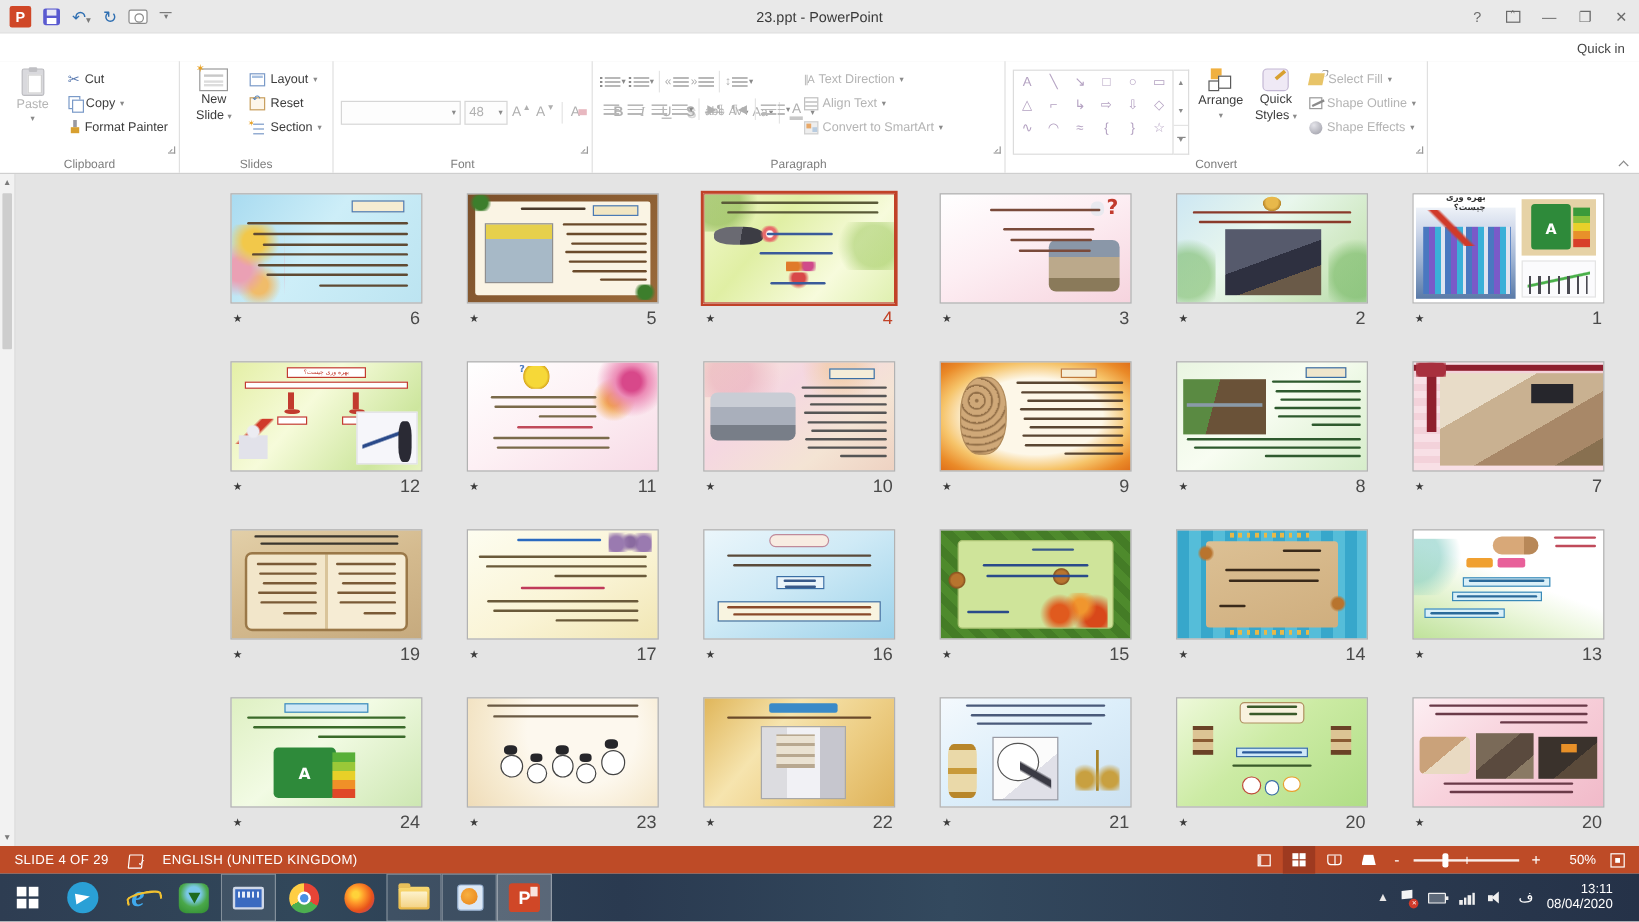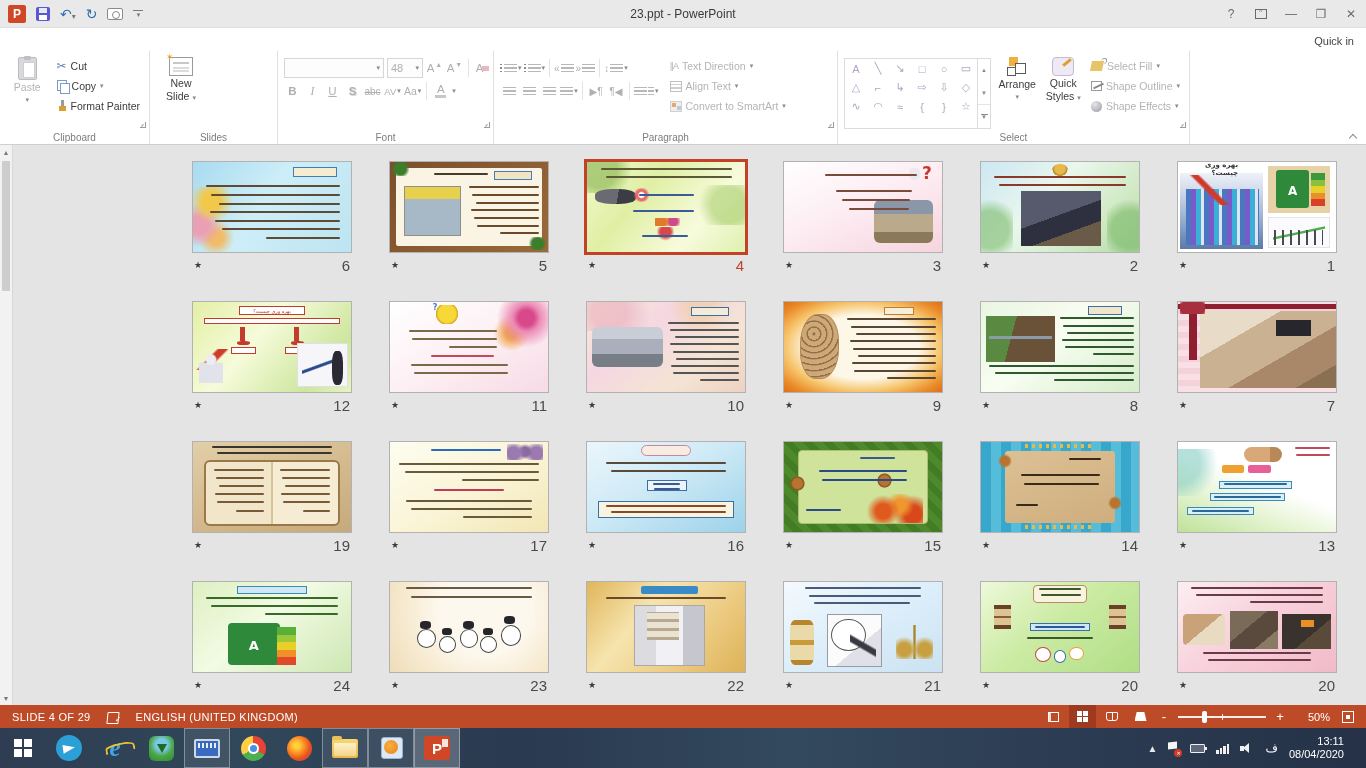--- a/index.html
+++ b/index.html
@@ -66,21 +66,21 @@
     box-shadow:0 5px 0 #dcdcdc, 0 8px 0 #dcdcdc; }
   .ic-layout { width:13px; height:11px; border:1px solid #7a9ac8; position:relative; background:#fff; }
   .ic-layout:after { content:""; position:absolute; top:1px; left:1px; right:1px; height:2px; background:#a8c0e0; }
   .ic-reset { width:13px; height:11px; border:1px solid #c8a060; background:#fdf6ea; position:relative; }
   .ic-reset:after { content:"↶"; position:absolute; top:-4px; left:1px; font-size:8px; color:#4a7ab5; }
   .ic-section { width:13px; height:11px; position:relative; }
   .ic-section:before { content:"✶"; position:absolute; left:-2px; top:-2px; font-size:7px; color:#e8a020; }
   .ic-section:after { content:""; position:absolute; left:3px; top:2px; width:9px; height:1.5px; background:#7a9ac8;
     box-shadow:0 4px 0 #7a9ac8, 0 8px 0 #7a9ac8; }
 
-  .fontgrp { display:flex; flex-direction:column; gap:4px; padding-top:4px; }
+  .fontgrp { display:flex; flex-direction:row; gap:16px; padding-top:4px; }
   .frow { display:flex; align-items:center; gap:3px; }
   .combo { height:20px; border:1px solid #d6d6d6; background:#fdfdfd; display:flex; align-items:center;
     justify-content:space-between; padding:0 3px; color:#b0b0b0; font-size:11px; }
   .fname { width:100px; } .fsize { width:36px; }
   .fbtn { min-width:17px; height:18px; display:flex; align-items:center; justify-content:center;
     color:#b0b0b0; font-size:11.5px; gap:1px; }
   .fbtn .sup { font-size:7px; margin-top:-7px; }
   .fbtn.b { font-weight:bold; } .fbtn.i { font-style:italic; font-family:"Liberation Serif",serif; }
   .fbtn.u { text-decoration:underline; } .fbtn.s { text-shadow:1px 1px 0 #d8d8d8; font-weight:bold; }
   .fbtn.st { text-decoration:line-through; font-size:10px; }
@@ -288,20 +288,36 @@
     <div class="glabel">Clipboard</div>
     <span class="launcher"></span>
   </div>
 
   <div class="rgroup" style="width:128px">
     <div class="bigbtn">
       <span class="ic-new"></span>
       <span>New</span>
       <span><span>Slide</span> <span class="dd">▾</span></span>
     </div>
+    <div class="smallcol">
+      <div class="sbtn">
+        <span class="ic-layout"></span>
+        <span>Layout</span>
+          <span class="dd">▾</span>
+        </div>
+      <div class="sbtn">
+        <span class="ic-reset"></span>
+        <span>Reset</span>
+        </div>
+      <div class="sbtn">
+        <span class="ic-section"></span>
+        <span>Section</span>
+          <span class="dd">▾</span>
+        </div>
+    </div>
     <div class="glabel">Slides</div>
   </div>
 
   <div class="rgroup" style="width:216px">
     <div class="fontgrp">
       <div class="frow">
         <div class="combo fname">
             <span></span>
             <span class="dd">▾</span>
           </div>
@@ -474,21 +490,21 @@
         <span class="ic-outl"></span>
         <span>Shape Outline</span>
           <span class="dd">▾</span>
         </div>
       <div class="sbtn dis">
         <span class="ic-eff"></span>
         <span>Shape Effects</span>
           <span class="dd">▾</span>
         </div>
     </div>
-    <div class="glabel">Select</div>
+    <div class="glabel">Convert</div>
     <span class="launcher"></span>
   </div>
 
 
   <span class="collapse"></span>
 </div>
 
 <div class="sorter">
   <div class="vscroll">
     <div class="vs-arrow">▲</div>

